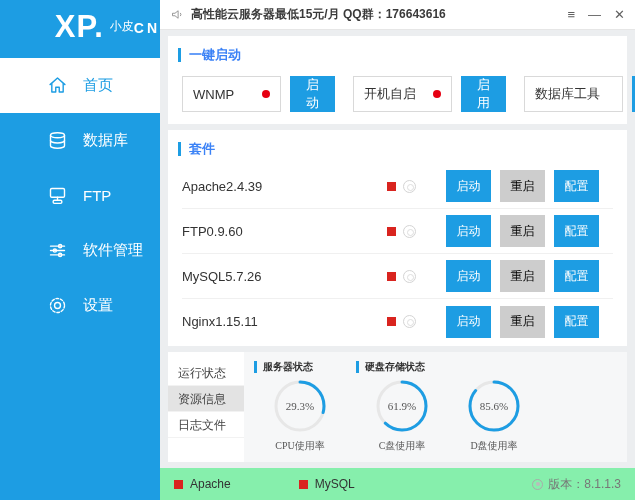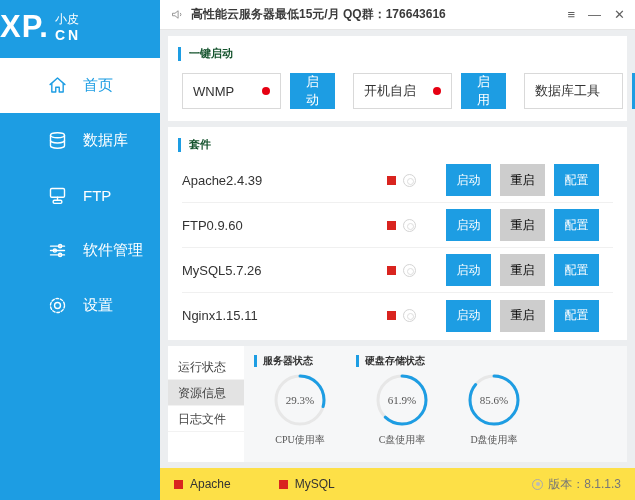--- a/index.html
+++ b/index.html
@@ -2,23 +2,23 @@
 <html><head>
 <meta charset="utf-8">
 <style>
   * { box-sizing: border-box; margin: 0; padding: 0; }
   html, body { width: 635px; height: 500px; overflow: hidden; }
   body { font-family: "Liberation Sans", "DejaVu Sans", sans-serif; font-size: 13px; color: #333; background: #eceef0; }
   .window { display: flex; width: 635px; height: 500px; }
 
   
   .sidebar { width: 160px; background: #1d9de3; flex: none; display: flex; flex-direction: column; }
-  .logo { height: 50px; display: flex; align-items: center; justify-content: flex-start; gap: 6px; padding-top: 4px; }
+  .logo { height: 50px; display: flex; align-items: center; justify-content: flex-end; gap: 6px; padding-top: 4px; }
   .logo-main { color: #fff; font-size: 31px; font-weight: bold; letter-spacing: 1px; }
-  .logo-sub { display: flex; flex-direction: column; line-height: 1.15; padding-top: 2px; }
+  .logo-sub { display: flex; line-height: 1.15; padding-top: 2px; }
   .logo-sub-top { color: #fff; font-size: 12px; }
   .logo-sub-bottom { color: #fff; font-size: 14px; letter-spacing: 3px; font-weight: bold; }
   .menu { margin-top: 8px; }
   .menu-item { height: 55px; display: flex; align-items: center; padding-left: 46px; gap: 15px; color: #fff; cursor: pointer; }
   .menu-item .mi-icon { width: 22px; height: 22px; display: flex; align-items: center; justify-content: center; }
   .menu-item .mi-icon svg { width: 21px; height: 21px; stroke: #fff; fill: none; stroke-width: 1.6; stroke-linecap: round; stroke-linejoin: round; }
   .menu-item span.mi-label { font-size: 15px; }
   .menu-item.active { background: #ffffff; color: #1d9de3; }
   .menu-item.active .mi-icon svg { stroke: #1d9de3; }
 
@@ -29,21 +29,21 @@
   .speaker svg { width: 15px; height: 15px; stroke: #8a8a8a; fill: none; stroke-width: 1.4; stroke-linejoin: round; }
   .announce { font-size: 12px; font-weight: bold; color: #3a3a3a; white-space: nowrap; overflow: hidden; }
   .win-controls { margin-left: auto; display: flex; align-items: center; gap: 13px; }
   .win-btn { color: #606060; font-size: 13px; line-height: 1; cursor: pointer; }
 
   .body { flex: 1; padding: 6px 8px; display: flex; flex-direction: column; gap: 6px; overflow: hidden; }
   .card { background: #fff; }
 
   .card-title { display: flex; align-items: center; padding: 10px 10px 6px 10px; }
   .title-bar { width: 3px; height: 14px; background: #1d9de3; margin-right: 8px; }
-  .title-text { font-size: 11px; font-weight: bold; color: #14532d; }
+  .title-text { font-size: 13px; font-weight: bold; color: #3b82f6; }
 
   
   .qs-row { display: flex; align-items: center; padding: 6px 12px 12px 14px; gap: 18px; }
   .qs-group { display: flex; align-items: flex-end; border-radius: 7px; }
   .qs-box { width: 102px; height: 36px; border: 1px solid #d9d9d9; display: flex; align-items: center; padding: 0 10px; gap: 6px; background: #fff; }
   .qs-label { font-size: 13px; color: #333; flex: 1; }
   .dot { width: 8px; height: 8px; border-radius: 50%; background: #e60012; flex: none; }
   .btn-blue { height: 36px; min-width: 42px; padding: 0 10px; background: #1d9de3; color: #fff; font-size: 13px; border: none; cursor: pointer; margin-left: 9px; font-family: inherit; }
 
   
@@ -72,21 +72,21 @@
   .gg-text { font-size: 10px; font-weight: bold; color: #333; white-space: nowrap; }
   .gg-gauges { display: flex; gap: 16px; padding-left: 8px; font-family: Liberation Serif, serif; }
   .gauge { display: flex; flex-direction: column; align-items: center; width: 76px; }
   .gauge-ring { position: relative; width: 56px; height: 56px; }
   .gauge-ring svg { width: 56px; height: 56px; }
   .gauge-val { position: absolute; inset: 0; display: flex; align-items: center; justify-content: center; font-size: 11px; color: #555; }
   .gauge-label { margin-top: 5px; font-size: 10px; color: #555; white-space: nowrap; }
   .gauge-group + .gauge-group { margin-left: 18px; }
 
   
-  .footer { height: 32px; background: #fde047; display: flex; align-items: center; padding: 6px 14px; flex: none; }
+  .footer { height: 32px; background: #86efac; display: flex; align-items: center; padding: 6px 14px; flex: none; gap: 20px; }
   .legend { display: flex; align-items: center; gap: 7px; margin-right: 48px; }
   .legend-sq { width: 9px; height: 9px; background: #d9241f; }
   .legend-label { font-size: 12px; color: #333; }
   .version { margin-left: auto; display: flex; align-items: center; gap: 5px; color: #777; font-size: 12px; }
   .v-icon { width: 11px; height: 11px; border: 1px solid #aaa; border-radius: 50%; position: relative; }
   .v-icon::after { content: ""; position: absolute; left: 2.5px; top: 2.5px; width: 4px; height: 4px; background: #bbb; border-radius: 50%; }
 </style>
 </head>
 <body>
 

